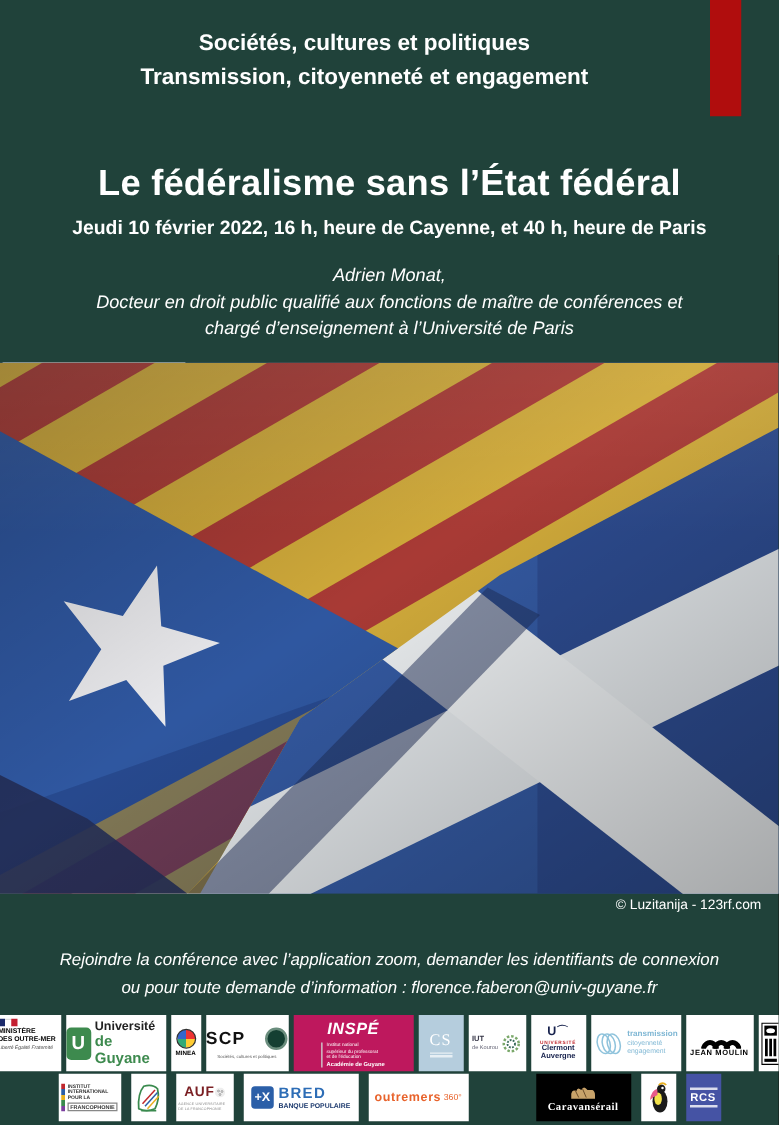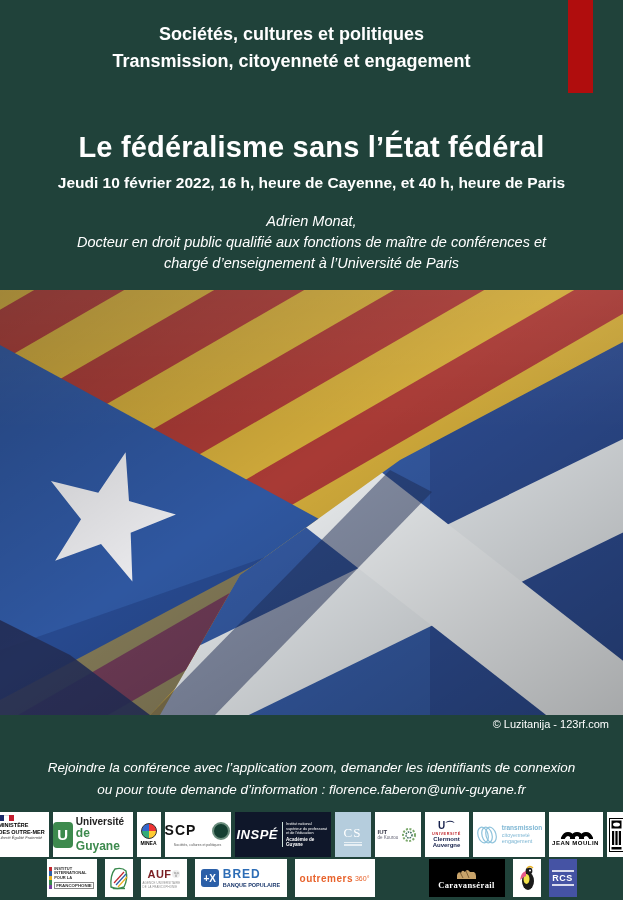--- a/index.html
+++ b/index.html
@@ -37,21 +37,21 @@
   .udg-t2{font-size:12px;font-weight:bold;color:#3d8a4e;line-height:1.05;}
   .minea{width:24px;flex-direction:column;padding:2px 0;}
   .minea-circle{width:14px;height:14px;border-radius:50%;
      background:conic-gradient(#e33 0 25%,#fc3 25% 50%,#3a7 50% 75%,#36c 75% 100%);border:1px solid #333;}
   .minea-label{font-size:5px;font-weight:bold;color:#000;margin-top:1px;}
   .scp{width:62px;gap:3px;flex-direction:column;padding:2px;}
   .scp-top{display:flex;align-items:flex-start;gap:16px;}
   .scp-label{font-size:14px;font-weight:bold;color:#111;letter-spacing:1px;}
   .scp-circle{width:14px;height:14px;border-radius:50%;background:#143f32;border:2px solid #6a8d7d;}
   .scp-sub{font-size:3.5px;color:#555;}
-  .inspe{width:92px;background:#0f172a;color:#fff;gap:4px;padding:2px;}
+  .inspe{width:92px;background:#be185d;color:#fff;gap:4px;padding:2px;flex-direction:column;}
   .inspe-label{font-size:13px;font-weight:bold;font-style:italic;letter-spacing:.5px;}
   .inspe-right{border-left:1px solid #cfe3dc;padding-left:3px;display:flex;flex-direction:column;}
   .inspe-sub{font-size:3.8px;line-height:1.25;}
   .inspe-sub4{font-size:4.6px;font-weight:bold;margin-top:1px;}
   .cs{width:36px;background:#b5cddd;flex-direction:column;color:#fff;}
   .cs-label{font-size:13px;font-family:"Liberation Serif",serif;letter-spacing:1px;}
   .cs-bars span{display:block;width:18px;height:1.5px;background:#e7eff4;margin:1px auto;}
   .iut{width:46px;gap:3px;}
   .iut-text{font-size:6px;font-weight:bold;color:#334;}
   .iut-sub{font-size:4.5px;color:#667;}

